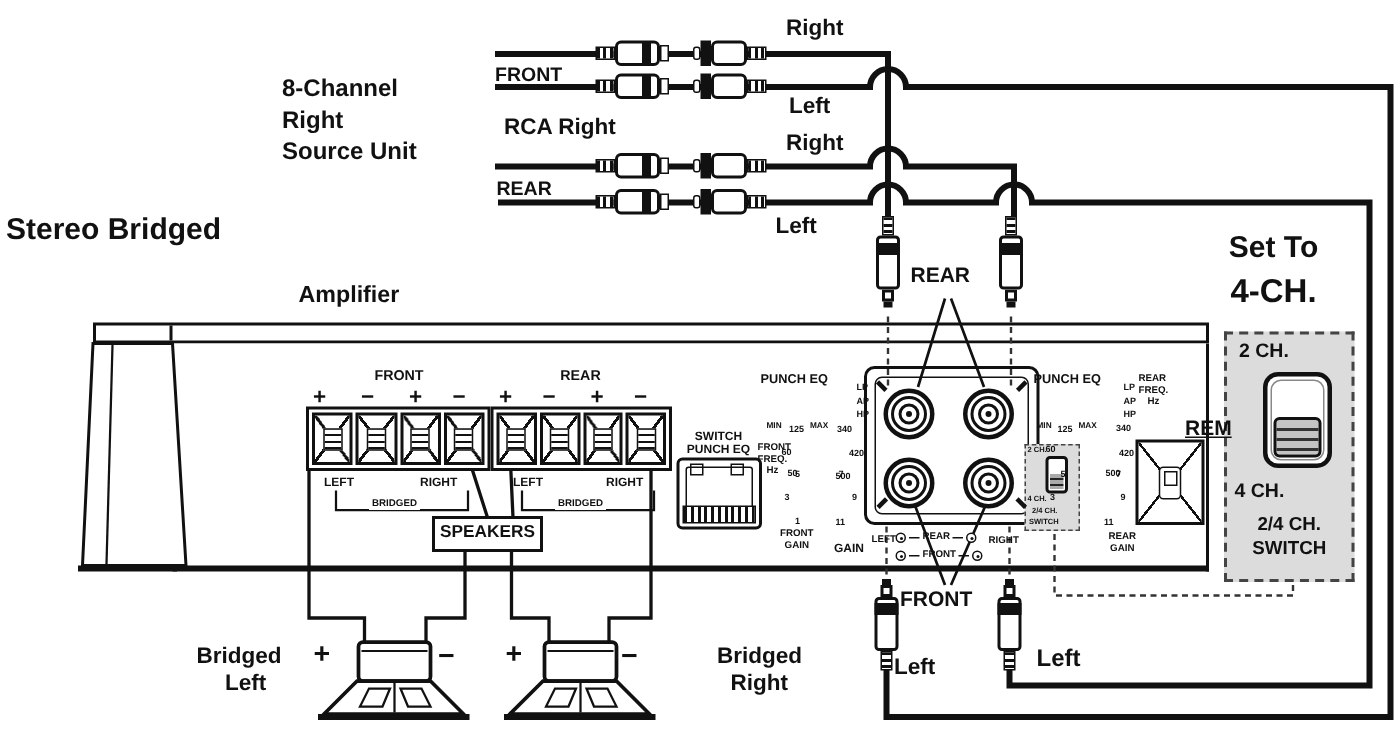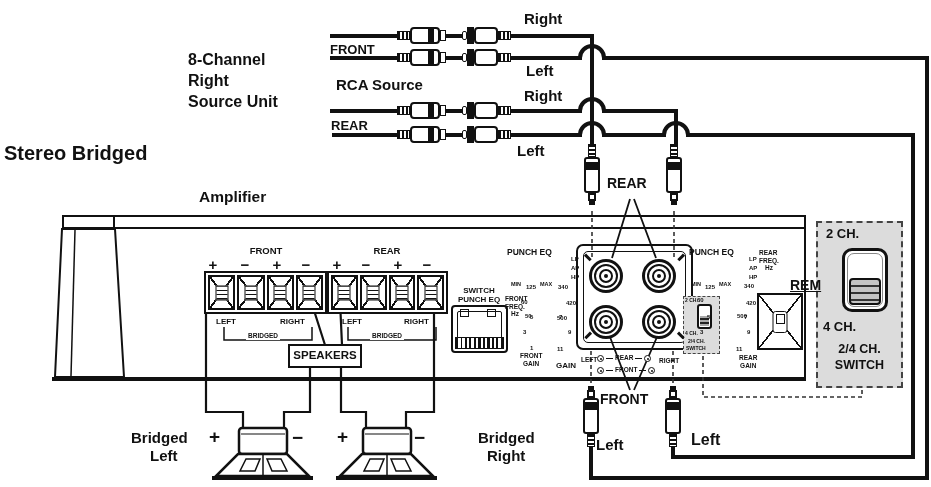--- a/index.html
+++ b/index.html
@@ -165,21 +165,21 @@
       <path d="M591,351 V384"></path>
       <path d="M673,351 V384"></path>
       <path d="M703,356 V397 H862 V390"></path>
     </g>
   </svg>
 
   <div class="lbl" style="left:4px;  top:143px; font-size:20px;">Stereo Bridged</div>
   <div class="lbl" style="left:188px;top:52px;  font-size:16px;">8-Channel</div>
   <div class="lbl" style="left:188px;top:73px;  font-size:16px;">Right</div>
   <div class="lbl" style="left:188px;top:94px;  font-size:16px;text-align:right;">Source Unit</div>
-  <div class="lbl" style="left:336px;top:77px;  font-size:15px;">RCA Source</div>
+  <div class="lbl" style="left:336px;top:77px;  font-size:15px;">RCA Right</div>
   <div class="lbl" style="left:330px;top:43px;  font-size:13px;">FRONT</div>
   <div class="lbl" style="left:331px;top:119px; font-size:13px;">REAR</div>
   <div class="lbl" style="left:524px;top:11px;  font-size:15px;">Right</div>
   <div class="lbl" style="left:526px;top:63px;  font-size:15px;">Left</div>
   <div class="lbl" style="left:524px;top:88px;  font-size:15px;">Right</div>
   <div class="lbl" style="left:517px;top:143px; font-size:15px;">Left</div>
   <div class="lbl" style="left:199px;top:189px; font-size:15.5px;">Amplifier</div>
 
   <div class="hconn" style="left:397px;top:27px;">
       <div class="hribs"></div>
@@ -459,20 +459,24 @@
 
   <div class="c minibox"></div>
   <div class="lbl" style="left:685px;top:298px;font-size:5px;">2 CH.</div>
   <div class="minirocker">
       <div class="act"></div>
     </div>
   <div class="lbl" style="left:685px;top:331px;font-size:5px;">4 CH.</div>
   <div class="lbl" style="left:688px;top:339px;font-size:5px;">2/4 CH.</div>
   <div class="lbl" style="left:686px;top:346px;font-size:5px;">SWITCH</div>
 
+  <div class="lbl" style="left:790px;top:152px;width:118px;text-align:center;font-size:20px;line-height:1.35;">
+    <div>Set To</div>
+    <div style="font-size:22px;">4-CH.</div>
+  </div>
   <div class="c graybox" style="left:816px;top:221px;width:87px;height:167px;"></div>
   <div class="lbl" style="left:826px;top:227px;font-size:13px;">2 CH.</div>
   <div class="rocker" style="left:842px;top:248px;width:46px;height:64px;z-index:5;">
     <div class="rim"></div>
       <div class="act" style="height:27px;"></div>
   </div>
   <div class="lbl" style="left:823px;top:320px;font-size:13px;">4 CH.</div>
   <div class="lbl" style="left:816px;top:343px;width:87px;text-align:center;font-size:12.5px;">2/4 CH.</div>
   <div class="lbl" style="left:816px;top:359px;width:87px;text-align:center;font-size:12.5px;">SWITCH</div>
 

